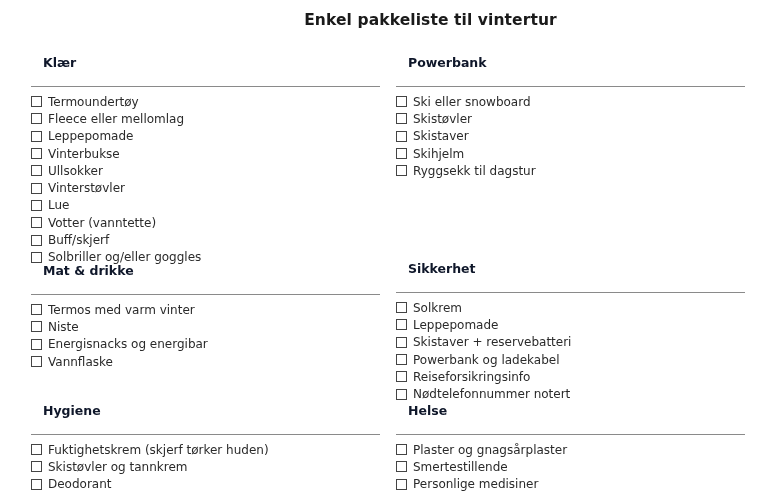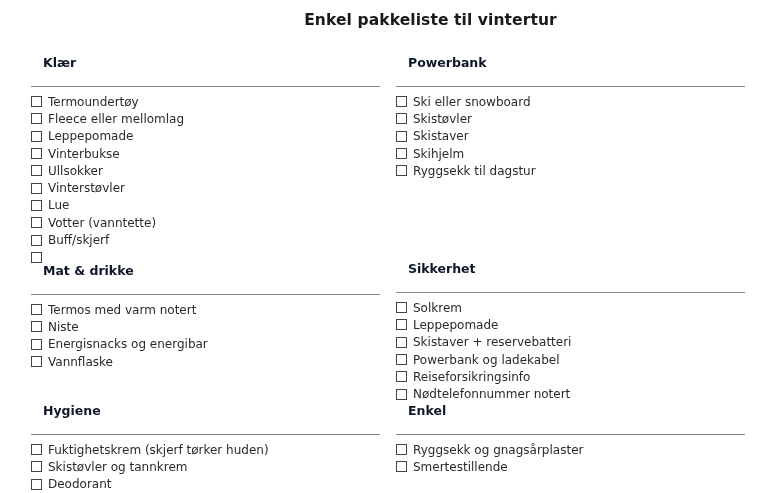--- a/index.html
+++ b/index.html
@@ -77,20 +77,21 @@
       <li class="item">
         <span class="box"></span>
         <span>Votter (vanntette)</span>
       </li>
       <li class="item">
         <span class="box"></span>
         <span>Buff/skjerf</span>
       </li>
       <li class="item">
         <span class="box"></span>
+        <span>Solbriller og/eller goggles</span>
       </li>
     </ul>
   </div>
 <div class="section" id="s1">
     <h2>Powerbank</h2>
     <div class="rule"></div>
     <ul class="items">
       <li class="item">
         <span class="box"></span>
         <span>Ski eller snowboard</span>
@@ -112,21 +113,21 @@
         <span>Ryggsekk til dagstur</span>
       </li>
     </ul>
   </div>
 <div class="section" id="s2">
     <h2>Mat &amp; drikke</h2>
     <div class="rule"></div>
     <ul class="items">
       <li class="item">
         <span class="box"></span>
-        <span>Termos med varm notert</span>
+        <span>Termos med varm vinter</span>
       </li>
       <li class="item">
         <span class="box"></span>
         <span>Niste</span>
       </li>
       <li class="item">
         <span class="box"></span>
         <span>Energisnacks og energibar</span>
       </li>
       <li class="item">
@@ -181,25 +182,29 @@
         <span class="box"></span>
         <span>Deodorant</span>
       </li>
       <li class="item">
         <span class="box"></span>
         <span>Sjampo</span>
       </li>
     </ul>
   </div>
 <div class="section" id="s5">
-    <h2>Enkel</h2>
-    <div class="rule"></div>
-    <ul class="items">
-      <li class="item">
-        <span class="box"></span>
-        <span>Ryggsekk og gnagsårplaster</span>
+    <h2>Helse</h2>
+    <div class="rule"></div>
+    <ul class="items">
+      <li class="item">
+        <span class="box"></span>
+        <span>Plaster og gnagsårplaster</span>
       </li>
       <li class="item">
         <span class="box"></span>
         <span>Smertestillende</span>
+      </li>
+      <li class="item">
+        <span class="box"></span>
+        <span>Personlige medisiner</span>
       </li>
     </ul>
   </div>
 
 </body></html>

